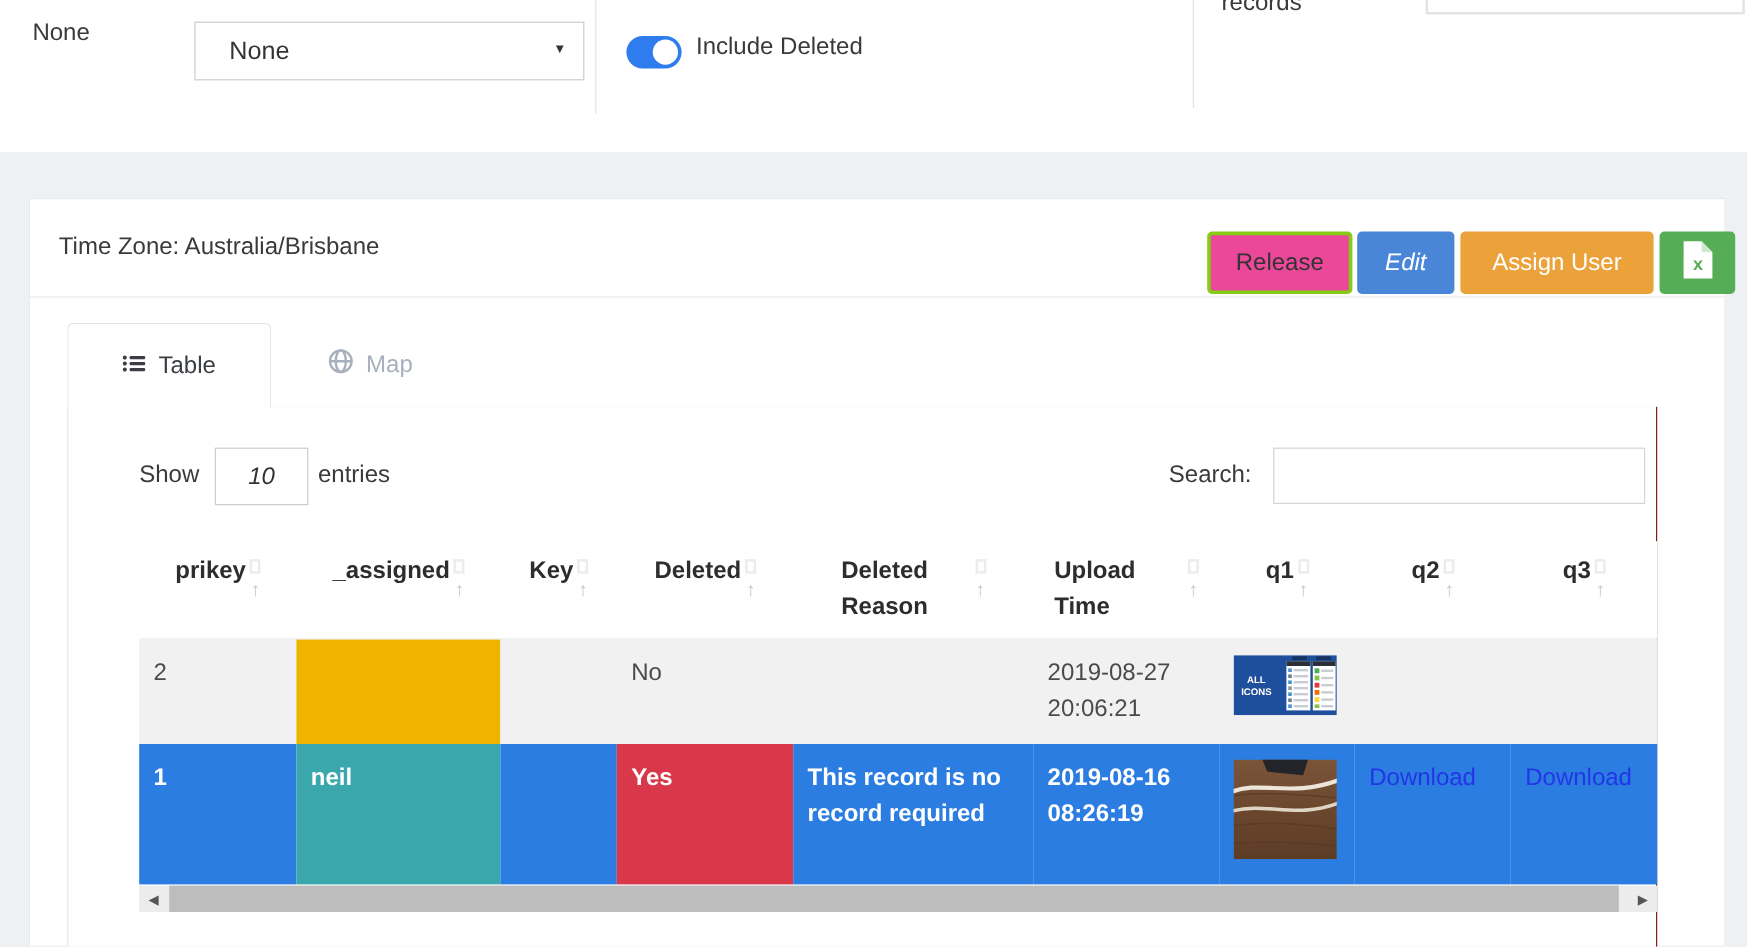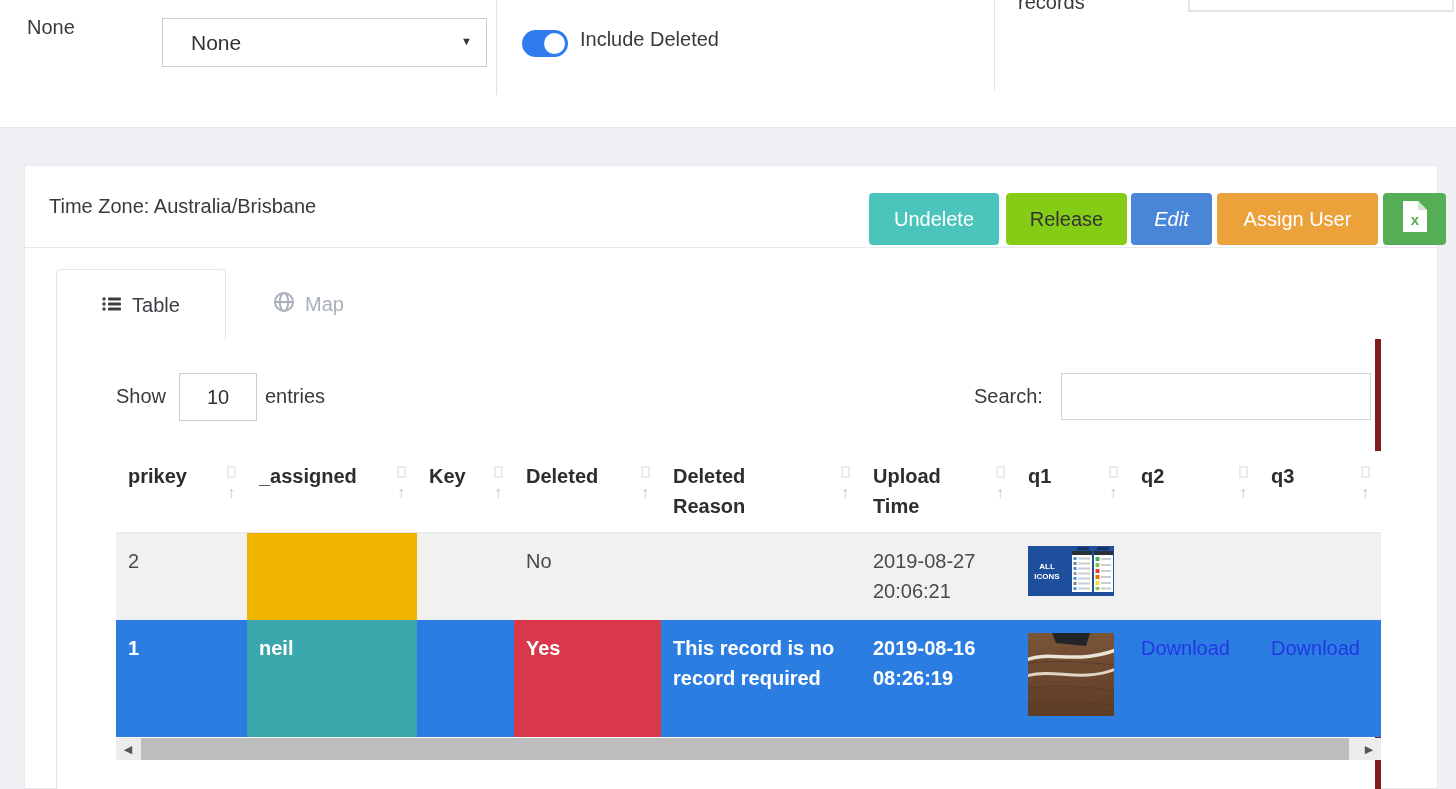--- a/index.html
+++ b/index.html
@@ -29,50 +29,50 @@
 
   
   .panel { position:absolute; left:24px; top:165px; width:1414px; height:624px;
     background:#fff; border:1px solid #e7eaec; }
   .panel-header { position:relative; height:82px; border-bottom:1px solid #e7eaec; }
   .timezone { position:absolute; left:24px; top:29px; font-size:20px; color:#3a3a3a; }
   .btn { position:absolute; top:27px; height:52px; border-radius:4px; border:none;
     font-family:inherit; font-size:20px; color:#fff; cursor:pointer;
     display:flex; align-items:center; justify-content:center; }
   .btn-undelete { left:844px; width:130px; background:#4bc5bc; }
-  .btn-release  { left:981px; width:121px; background:#84cc16; border:1px solid #84cc16; color:#333; }
+  .btn-release  { left:981px; width:121px; background:#ec4899; border:3px solid #84cc16; color:#333; }
   .btn-edit     { left:1106px; width:81px; background:#4a86d8;font-style:italic; }
   .btn-assign   { left:1192px; width:161px; background:#eba23a; }
   .btn-export   { left:1358px; width:63px; background:#55ad55; }
 
   
   .tab { position:absolute; top:103px; height:70px; display:flex; align-items:center;
     justify-content:center; gap:10px; font-size:20px; cursor:pointer; }
   .tab-table { left:31px; width:170px; height:71px; background:#fff; z-index:2;
     border:1px solid #e2e5e9; border-bottom:none; border-radius:5px 5px 0 0; color:#3b3f44; }
   .tab-map   { left:201px; width:165px; color:#a9b0bd; }
   .tab-chart { left:366px; width:165px; color:#a9b0bd; }
   .tab-strip-border { position:absolute; left:201px; top:173px; width:1155px; height:1px;
     background:#e2e5e9; }
 
   
   .content { position:absolute; left:31px; top:173px; width:1325px; height:451px;
-    background:#fff; border-left:1px solid #e2e5e9; border-right:6px solid #7f1d1d; }
+    background:#fff; border-left:1px solid #e2e5e9; border-right:1px solid #7f1d1d; }
   .show-label { position:absolute; left:59px; top:46px; font-size:20px; }
   .entries-input { position:absolute; left:122px; top:34px; width:78px; height:48px;
-    border:1px solid #ccc; font-family:inherit; font-size:20px; text-align:center; color:#333; }
+    border:1px solid #ccc; font-family:inherit; font-size:20px; text-align:center; color:#333;font-style:italic; }
   .entries-label { position:absolute; left:208px; top:46px; font-size:20px; }
   .search-label { position:absolute; left:917px; top:46px; font-size:20px; }
   .search-input { position:absolute; left:1004px; top:34px; width:310px; height:47px;
     border:1px solid #d5d5d5; font-family:inherit; font-size:19px; padding:0 10px; }
 
   
   .grid { position:absolute; left:59px; top:112px; width:1265px; display:grid;
     grid-template-columns:131px 170px 97px 147px 200px 155px 113px 130px 122px; }
-  .hcell { height:82px; padding:10px 8px 0 12px; display:flex; justify-content:space-between;
+  .hcell { height:82px; padding:10px 8px 0 12px; display:flex; justify-content:center;
     border-bottom:1px solid #e8e8e8; background:#fff; cursor:pointer; }
   .hcell .htext { font-size:20px; font-weight:bold; color:#2d2d2d; line-height:1.5;
     max-width:108px; }
   .sort { width:16px; display:flex; flex-direction:column; align-items:center; }
   .sort .sbox { width:9px; height:12px; border:2px solid #ececec; margin-top:5px; }
   .sort .sarrow { font-size:16px; color:#c6c6c6; margin-top:7px; line-height:1; }
   .cell { font-size:20px; line-height:1.5; padding:13px 10px 0 12px; overflow:hidden; }
   .r1 .cell { background:#f1f1f2; height:87px; color:#4a4a4a; }
   .r2 .cell { background:#2b7de1; height:117px; color:#fff; font-weight:600; }
   .r1 .cell-assigned { background:#f0b400; }
@@ -106,21 +106,20 @@
     </div>
     <div class="include-label">Include Deleted</div>
     <div class="vdiv d2"></div>
     <div class="records-label">records</div>
     <div class="records-input"></div>
   </div>
 
   <div class="panel">
     <div class="panel-header">
       <div class="timezone">Time Zone: Australia/Brisbane</div>
-      <button class="btn btn-undelete">Undelete</button>
       <button class="btn btn-release">Release</button>
       <button class="btn btn-edit">Edit</button>
       <button class="btn btn-assign">Assign User</button>
       <button class="btn btn-export">
         <span>
           <svg width="26" height="33" viewBox="0 0 26 33">
             <path d="M1 1 h15 l9 9 v22 h-24 z" fill="#ffffff"></path>
             <path d="M16 1 l9 9 h-9 z" fill="#cfe6cf"></path>
             <text x="13" y="25" fill="#55ad55" font-size="15" font-weight="bold" text-anchor="middle" font-family="Liberation Sans, sans-serif">x</text>
           </svg>

